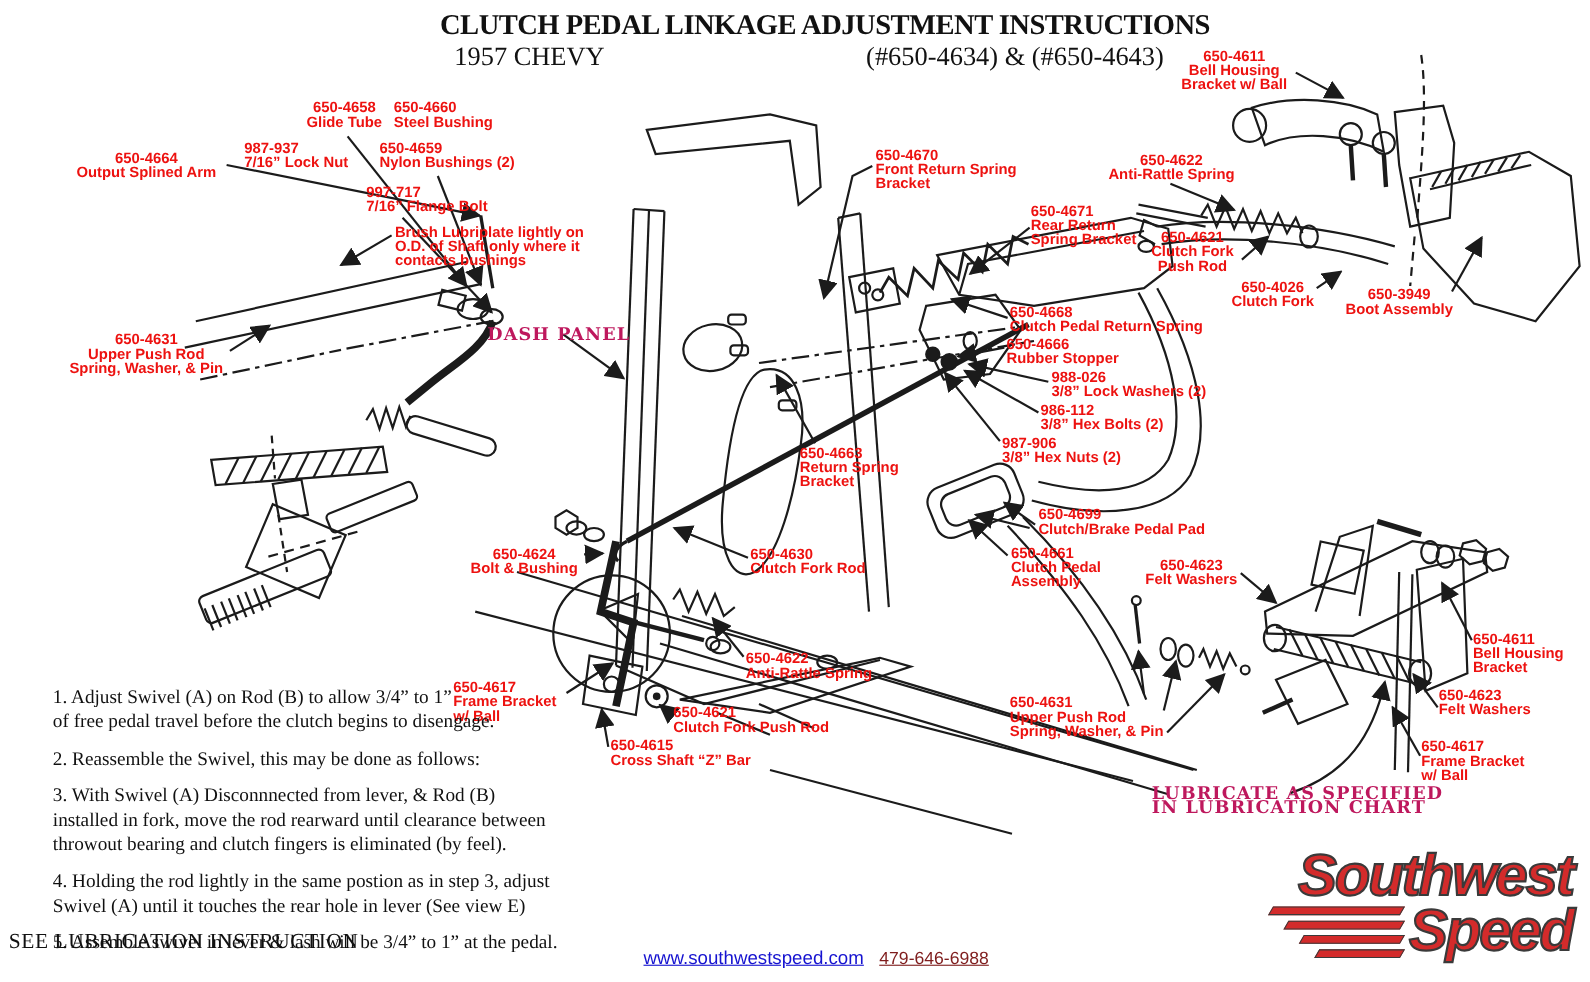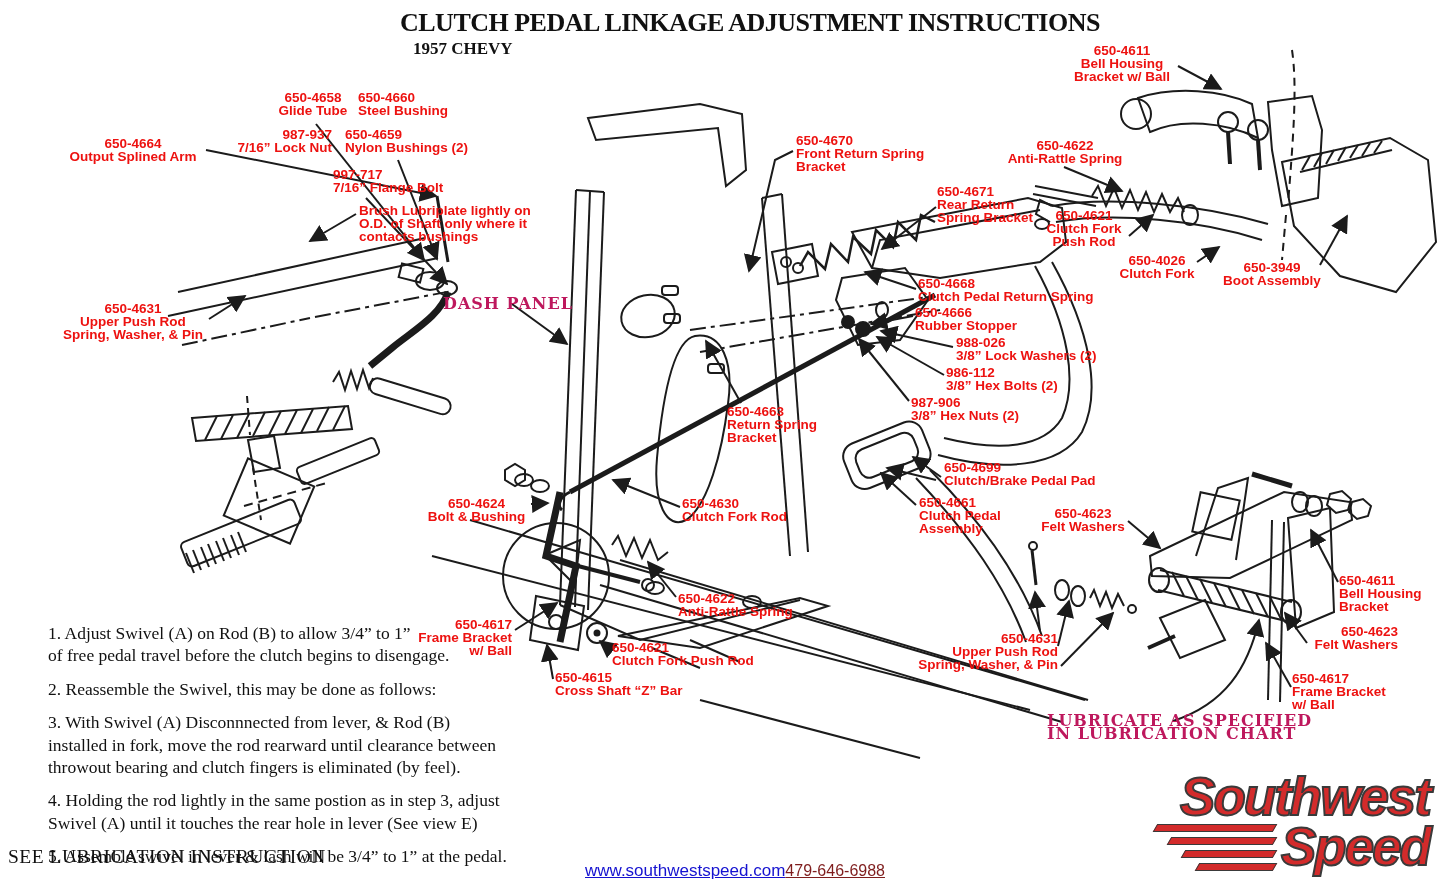--- a/index.html
+++ b/index.html
@@ -9,46 +9,46 @@
   }
   
   .title-1{
     position:absolute;left:400px;top:8px;width:670px;text-align:center;
     font-family:"Liberation Serif",serif;font-weight:bold;font-size:26px;color:#111;
     letter-spacing:-0.5px;white-space:nowrap;
   }
   .title-row{
     position:absolute;left:413px;top:39px;width:645px;display:flex;
     justify-content:space-between;font-family:"Liberation Serif",serif;
-    font-weight:bold;font-size:17px;color:#111;
+    font-weight:normal;font-size:24px;color:#111;
   }
   
   .lbl{
     position:absolute;color:#ed1210;font-weight:bold;font-size:13.5px;
     line-height:13px;white-space:pre-line;letter-spacing:0px;
   }
-  .tc{text-align:center}.tr{text-align:right}
+  .tc{text-align:center}.tr{text-align:left}
   
   .draft{
     position:absolute;color:#be185d;font-family:"DejaVu Serif",serif;
     font-weight:bold;font-size:16px;line-height:13px;letter-spacing:1px;
     white-space:pre-line;
   }
   
   .instructions{position:absolute;left:8px;top:622px;width:478px;margin-left:40px;}
   .instructions p{
     margin:0 0 11px 0;font-family:"Liberation Serif",serif;font-size:17.5px;
     line-height:1.28;color:#111;white-space:pre-line;
   }
   .see-lube{
     position:absolute;left:8px;top:846px;font-family:"Liberation Serif",serif;
     font-size:19.5px;color:#111;letter-spacing:0.5px;text-align:center;
   }
   
-  .footer{position:absolute;left:585px;top:861px;display:flex;gap:0;align-items:baseline;}
+  .footer{position:absolute;left:585px;top:861px;display:flex;gap:14px;align-items:baseline;}
   .footer a{color:#1512d0;text-decoration:underline;font-size:17px;}
   .footer .phone{color:#7f1d1d;font-size:16px;text-decoration:underline;}
   
   .logo{position:absolute;left:1158px;top:772px;width:272px;height:114px;}
   .logo .l1,.logo .l2{
     font-family:"Liberation Sans",sans-serif;font-weight:bold;font-style:italic;
     font-size:53px;line-height:50px;color:#d32b2b;letter-spacing:-2px;
     -webkit-text-stroke:2px #3a3a3a;text-align:right;white-space:nowrap;
   }
   .logo .row2{display:flex;align-items:center;justify-content:flex-end;}
@@ -289,20 +289,21 @@
     <path d="M1291,687 L1266,643" marker-end="url(#ah)"></path>
     <path d="M1173,721 C1225,704 1248,668 1259,620" marker-end="url(#ah)"></path>
   </g>
 </svg>
 
 <div class="overlay">
 
   <div class="title-1">CLUTCH PEDAL LINKAGE ADJUSTMENT INSTRUCTIONS</div>
   <div class="title-row">
     <span>1957 CHEVY</span>
+    <span>(#650-4634) &amp; (#650-4643)</span>
   </div>
 
   <div class="lbl tc" style="left:62px;top:137px;width:142px">650-4664
 Output Splined Arm</div>
   <div class="lbl tc" style="left:266px;top:91px;width:94px">650-4658
 Glide Tube</div>
   <div class="lbl" style="left:358px;top:91px">650-4660
 Steel Bushing</div>
   <div class="lbl tr" style="left:222px;top:128px;width:110px">987-937
 7/16” Lock Nut</div>

